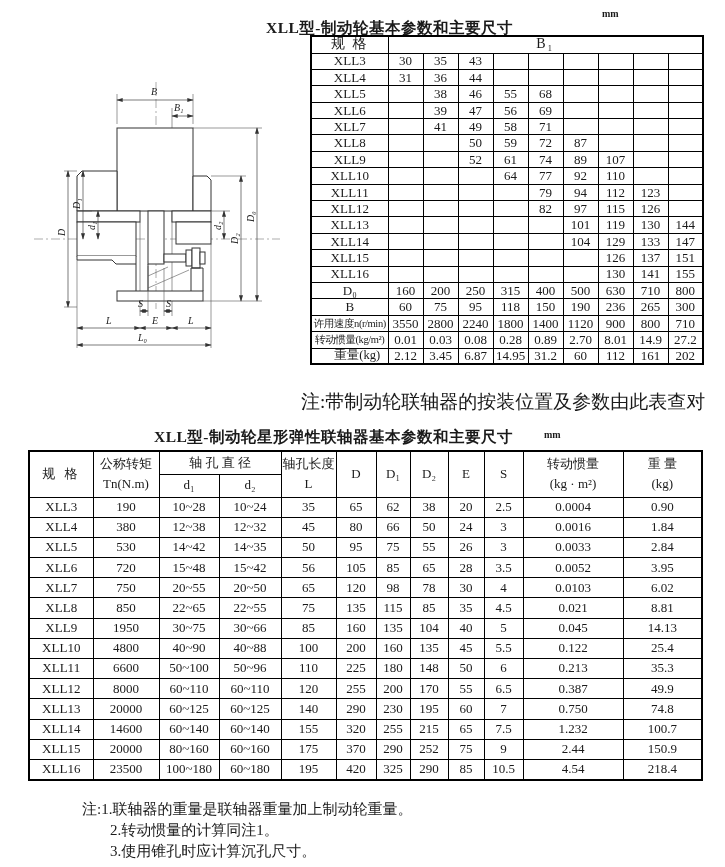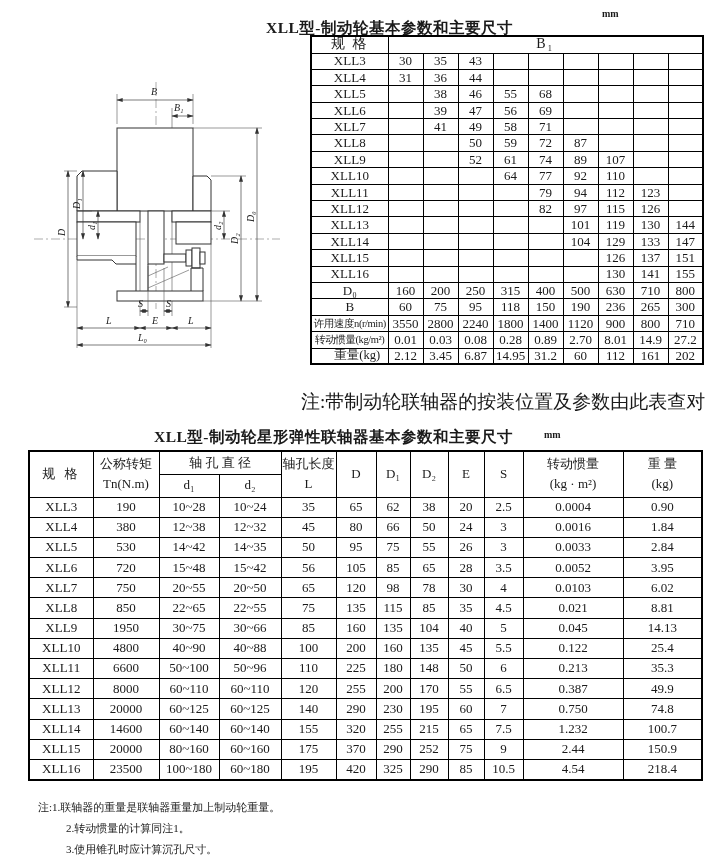--- a/index.html
+++ b/index.html
@@ -22,21 +22,21 @@
   .note1 { font-size:19px; white-space:nowrap; }
   
   .t2 { border-collapse:collapse; table-layout:fixed; width:673px; border:2px solid #000; }
   .t2 th, .t2 td { border:1px solid #000; text-align:center; vertical-align:middle;
                    font-weight:normal; font-size:13px; padding:0 1px; line-height:1.25;
                    overflow:hidden; white-space:nowrap; }
   .t2 thead tr { height:23px; }
   .t2 tbody td { height:20.2px; }
   .t2 th div { line-height:1.55; }
   
-  .bnote { font-size:11px; white-space:nowrap; }
+  .bnote { font-size:15px; white-space:nowrap;margin-left:44px; }
   
   .drawing { position:absolute; left:28px; top:64px; }
   .drawing text { font-size:10px; font-style:italic; fill:#222;
                   font-family:"Liberation Serif","DejaVu Serif",serif; }
   .outline { stroke:#333; stroke-width:1; fill:#fff; }
   .thin   { stroke:#555; stroke-width:0.6; fill:none; }
   .dim    { stroke:#444; stroke-width:0.7; fill:none; }
   .cl     { stroke:#777; stroke-width:0.6; stroke-dasharray:9 3 2 3; fill:none; }
 </style>
 </head>

